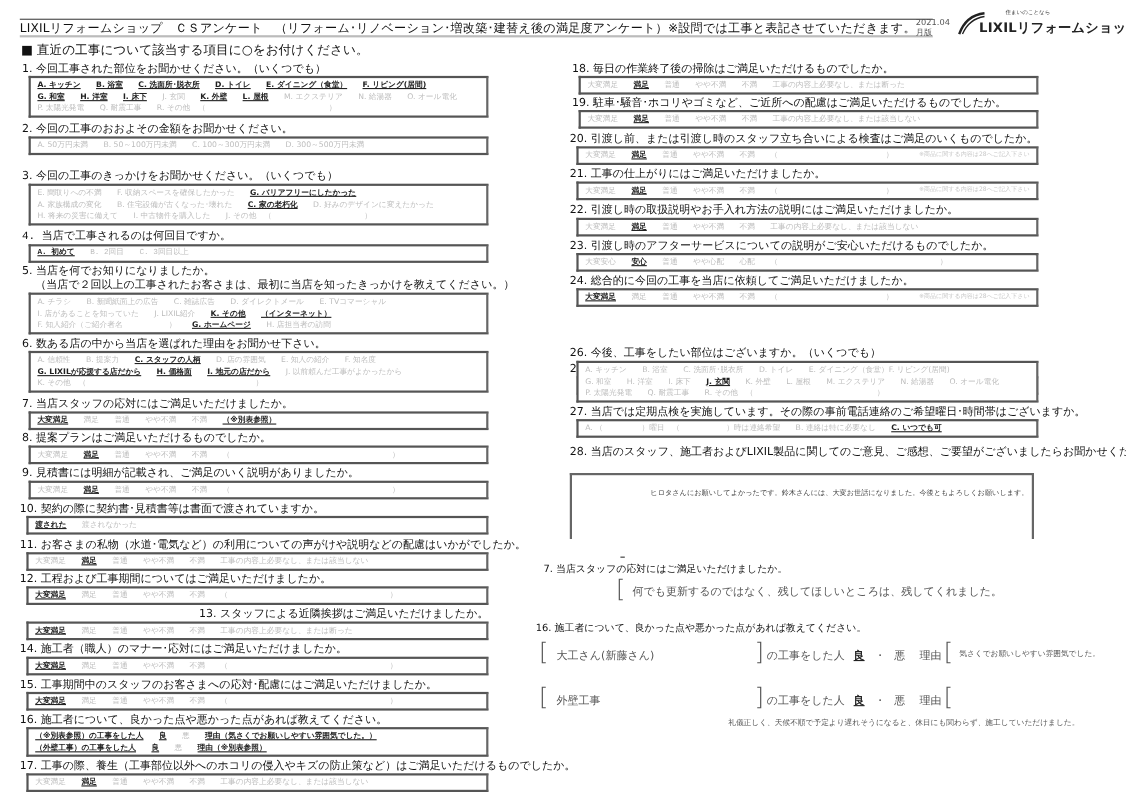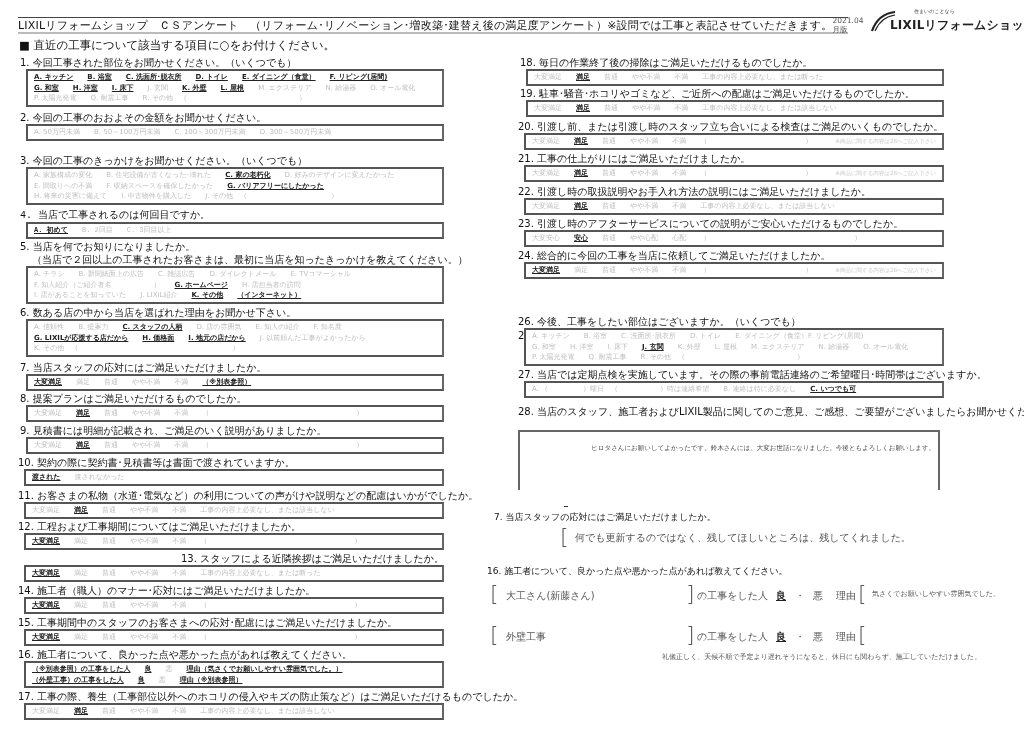--- a/index.html
+++ b/index.html
@@ -84,29 +84,29 @@
         <span class="opt">B. 50～100万円未満</span>
         <span class="opt">C. 100～300万円未満</span>
         <span class="opt">D. 300～500万円未満</span>
       </div>
     </div>
   </div>
 <div class="q" style="left:20px;top:154px;width:424px;">
     <div class="q-label">3. 今回の工事のきっかけをお聞かせください。（いくつでも）</div>
     <div class="box">
       <div class="row">
+        <span class="opt">E. 間取りへの不満</span>
+        <span class="opt">F. 収納スペースを確保したかった</span>
+        <span class="opt sel">G. バリアフリーにしたかった</span>
+      </div>
+      <div class="row">
         <span class="opt">A. 家族構成の変化</span>
         <span class="opt">B. 住宅設備が古くなった･壊れた</span>
         <span class="opt sel">C. 家の老朽化</span>
         <span class="opt">D. 好みのデザインに変えたかった</span>
-      </div>
-      <div class="row">
-        <span class="opt">E. 間取りへの不満</span>
-        <span class="opt">F. 収納スペースを確保したかった</span>
-        <span class="opt sel">G. バリアフリーにしたかった</span>
       </div>
       <div class="row">
         <span class="opt">H. 将来の災害に備えて</span>
         <span class="opt">I. 中古物件を購入した</span>
         <span class="opt">J. その他　（　　　　　　　　　　　　）</span>
       </div>
     </div>
   </div>
 <div class="q" style="left:20px;top:209px;width:424px;font-family:Liberation Mono, monospace;">
     <div class="q-label">4. 当店で工事されるのは何回目ですか。</div>
@@ -123,29 +123,29 @@
     <div class="q-sub">（当店で２回以上の工事されたお客さまは、最初に当店を知ったきっかけを教えてください。）</div>
     <div class="box">
       <div class="row">
         <span class="opt">A. チラシ</span>
         <span class="opt">B. 新聞紙面上の広告</span>
         <span class="opt">C. 雑誌広告</span>
         <span class="opt">D. ダイレクトメール</span>
         <span class="opt">E. TVコマーシャル</span>
       </div>
       <div class="row">
-        <span class="opt">F. 知人紹介（ご紹介者名　　　　　　）</span>
-        <span class="opt sel">G. ホームページ</span>
-        <span class="opt">H. 店担当者の訪問</span>
-      </div>
-      <div class="row">
         <span class="opt">I. 店があることを知っていた</span>
         <span class="opt">J. LIXIL紹介</span>
         <span class="opt sel">K. その他</span>
         <span class="opt sel">（インターネット）</span>
+      </div>
+      <div class="row">
+        <span class="opt">F. 知人紹介（ご紹介者名　　　　　　）</span>
+        <span class="opt sel">G. ホームページ</span>
+        <span class="opt">H. 店担当者の訪問</span>
       </div>
     </div>
   </div>
 <div class="q" style="left:20px;top:306px;width:424px;">
     <div class="q-label">6. 数ある店の中から当店を選ばれた理由をお聞かせ下さい。</div>
     <div class="box">
       <div class="row">
         <span class="opt">A. 信頼性</span>
         <span class="opt">B. 提案力</span>
         <span class="opt sel">C. スタッフの人柄</span>

